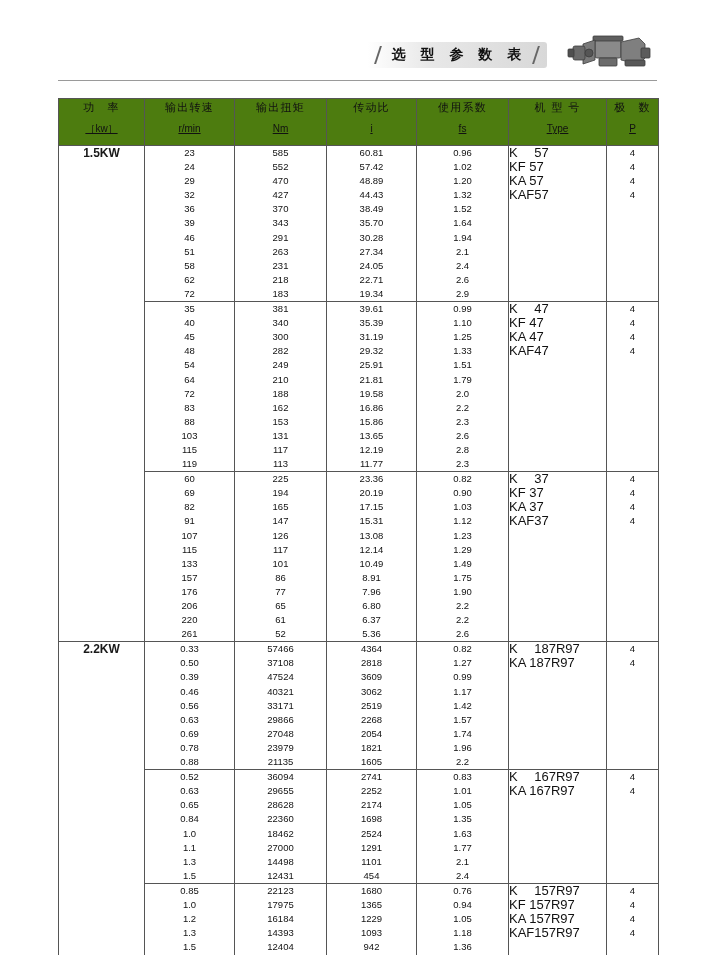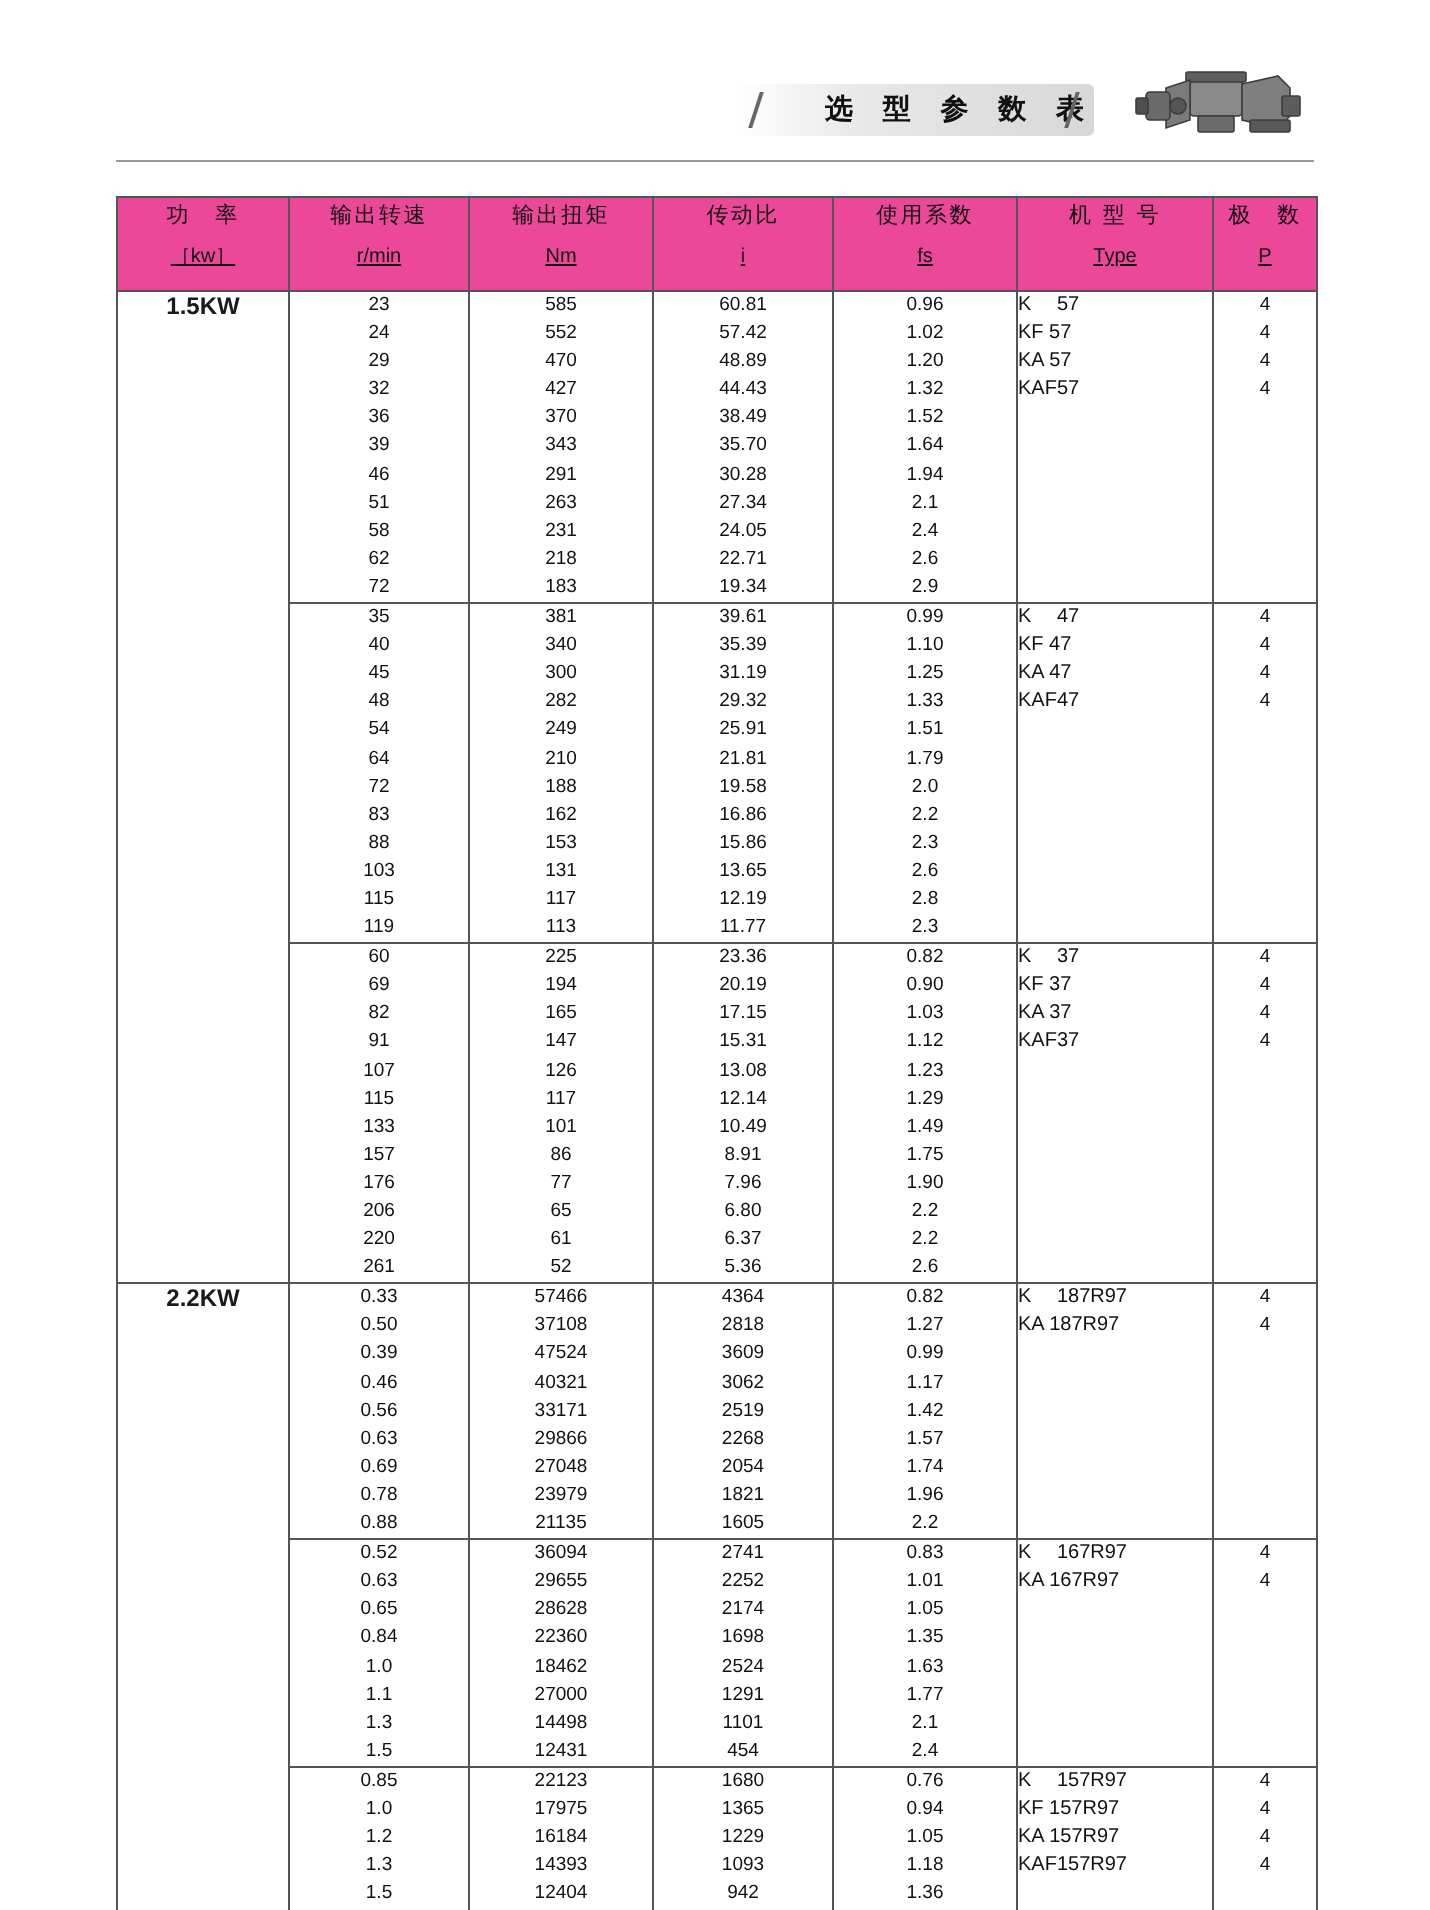--- a/index.html
+++ b/index.html
@@ -31,21 +31,21 @@
   .title-plate {
     position: absolute;
     right: 168px;
     top: 42px;
     width: 180px;
     height: 26px;
     background: linear-gradient(to right, #ffffff 0%, #e8e8e8 35%, #d8d8d8 100%);
     border-radius: 3px;
     display: flex;
     align-items: center;
-    justify-content: flex-end;
+    justify-content: center;
   }
   .title-plate .tilt-l, .title-plate .tilt-r {
     position: absolute;
     top: 4px;
     width: 2px;
     height: 18px;
     background: #666;
     transform: skewX(-18deg);
   }
   .title-plate .tilt-l { left: 10px; }
@@ -85,21 +85,21 @@
     border: 1px solid #555;
     padding: 0;
     vertical-align: top;
   }
   thead th {
     height: 46px;
     font-weight: normal;
     text-align: center;
     font-size: 10.5px;
     line-height: 1.55;
-    background: #ec4899;
+    background: #4d7c0f;
   }
   .hdr-cn {
     font-family: "DejaVu Sans", sans-serif;
     font-size: 11px;
     letter-spacing: 1.2px;
     color: #111;
     display: block;
   }
   .hdr-en {
     font-family: "Liberation Sans", sans-serif;
@@ -128,21 +128,21 @@
   }
   td.num-cell {
     text-align: center;
     font-size: 9.5px;
     line-height: 14.1px;
     padding: 8px 0 9px 0;
     font-family: "Liberation Sans", sans-serif;
     color: #111;
   }
   td.type-cell {
-    font-size: 10px;
+    font-size: 13px;
     line-height: 14.1px;
     font-family: "Liberation Sans", sans-serif;
     color: #111;
     text-align: left;
     padding-left: 22px;
     vertical-align: middle;
   }
   td.p-cell {
     font-size: 9.5px;
     line-height: 14.1px;

